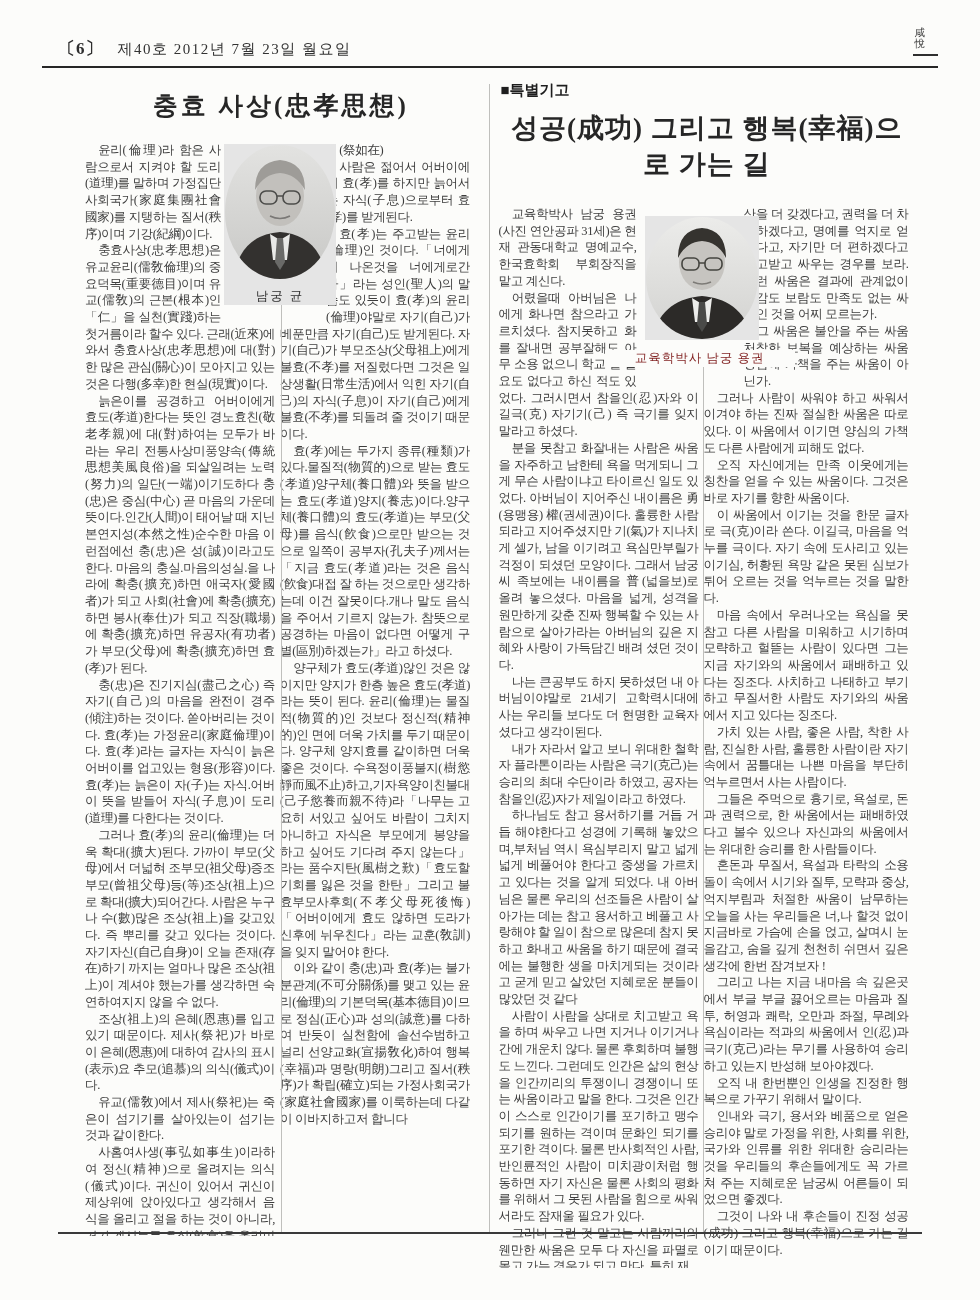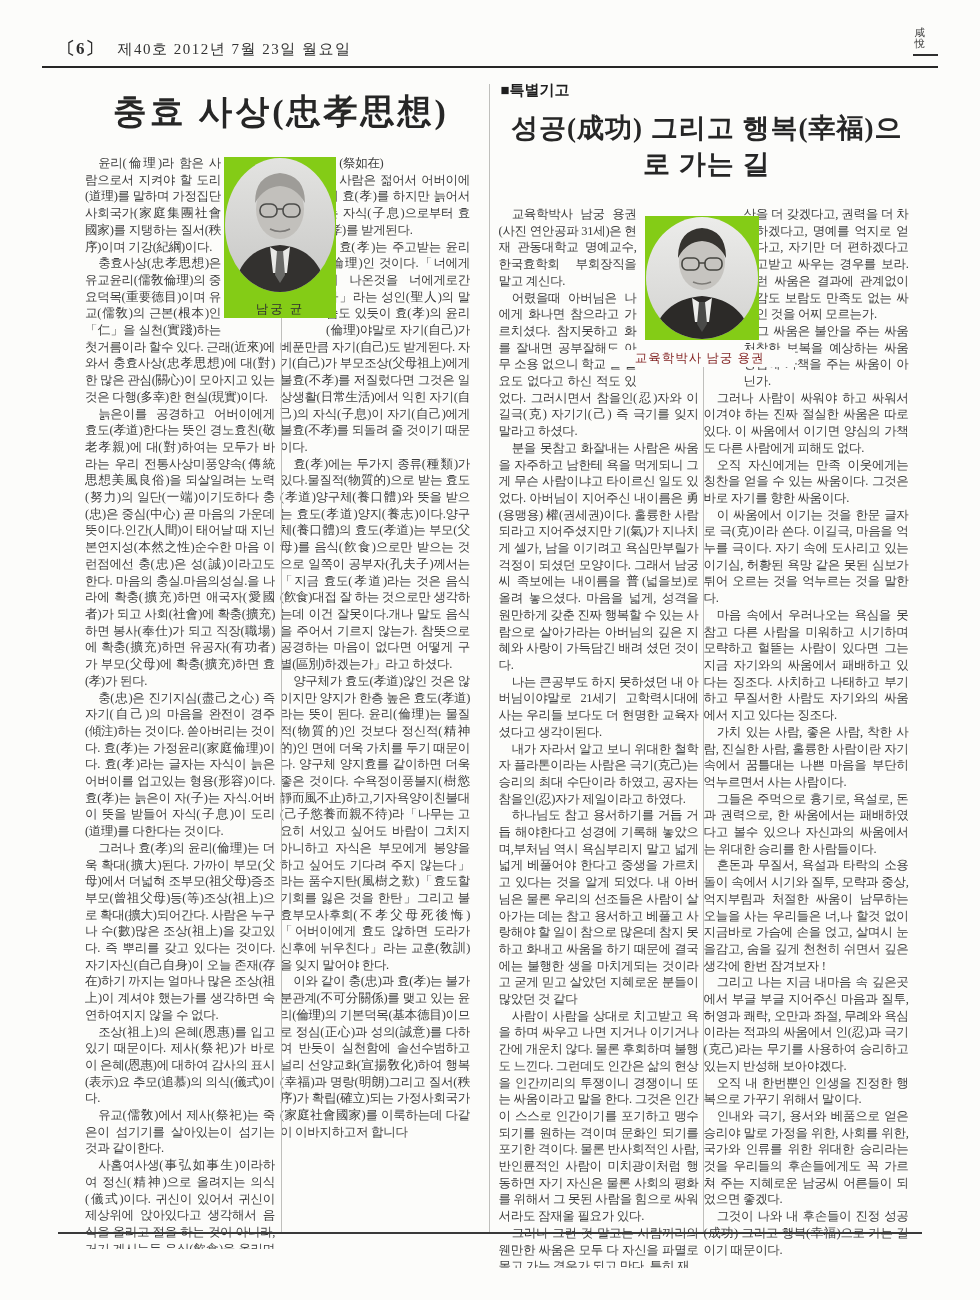--- a/index.html
+++ b/index.html
@@ -25,21 +25,21 @@
                color:#3a3a3a; margin-right:9px; }
   .mh-title { font-size:25px; font-weight:bold; letter-spacing:7px; color:#2b2b2b; }
   .header-rule { position:absolute; top:66px; left:42px; right:42px;
                  border-top:2.5px solid #262626; }
 
   
   .articles { position:absolute; top:76px; left:85px; width:830px; display:flex; }
   .art-left  { width:393px; }
   .art-right { width:418px; margin-left:22px; }
 
-  .art-left  h1 { text-align:center; font-size:34px; font-weight:bold; color:#262626;
+  .art-left  h1 { text-align:center; font-size:25px; font-weight:bold; color:#262626;
                   letter-spacing:3px; margin:13px 0 20px 0; }
   .kicker { font-size:15px; font-weight:bold; color:#1e1e1e; margin:5px 0 10px 2px;
             font-family:"Liberation Sans","DejaVu Sans",sans-serif; }
   .art-right h1 { text-align:center; font-size:27px; font-weight:bold; color:#262626;
                   letter-spacing:1px; margin:2px 0 24px 0; }
 
   .body-wrap { position:relative; overflow:hidden; }
   .art-left  .body-wrap { height:1094px; }
   .art-right .body-wrap { height:1062px; }
 
@@ -52,21 +52,21 @@
   .col p.noind { text-indent:0; }
 
   
   .sp { shape-outside:none; }
   .sp-r1 { float:right; width:54px; height:168px; }
   .sp-l2 { float:left;  width:46px; height:172px; }
   .sp-r3 { float:right; width:62px; height:170px; }
   .sp-l4 { float:left;  width:40px; height:174px; }
 
   
-  .photo { position:absolute; z-index:3; background:#84cc16; text-align:center; }
+  .photo { position:absolute; z-index:3; background:#e5e5e5; text-align:center; }
   .photo-left  { left:139px; top:2px;  width:112px; }
   .photo-right { left:146px; top:10px; width:114px; }
   .photo svg { display:block; width:100%; }
   .caption { font-size:12.5px; color:#2f2f2f; letter-spacing:2px; margin-top:6px;
              white-space:nowrap; }
   .caption-abs { position:absolute; z-index:3; left:106px; top:144px; width:190px;
                  text-align:center; font-size:12.5px; color:#7f1d1d; letter-spacing:1px;
                  white-space:nowrap; background:#fcfcfa; }
 
   
@@ -203,21 +203,21 @@
             <div class="sp sp-l4"></div>
             <p class="noind">산을 더 갖겠다고, 권력을 더 차지하겠다고, 명예를 억지로 얻겠다고, 자기만 더 편하겠다고 치고받고 싸우는 경우를 보라. 그런 싸움은 결과에 관계없이 쾌감도 보람도 만족도 없는 싸움인 것을 어찌 모르는가.</p>
             <p>그 싸움은 불안을 주는 싸움 처참한 보복을 예상하는 싸움 양심에 가책을 주는 싸움이 아닌가.</p>
             <p>그러나 사람이 싸워야 하고 싸워서 이겨야 하는 진짜 절실한 싸움은 따로 있다. 이 싸움에서 이기면 양심의 가책도 다른 사람에게 피해도 없다.</p>
             <p>오직 자신에게는 만족 이웃에게는 칭찬을 얻을 수 있는 싸움이다. 그것은 바로 자기를 향한 싸움이다.</p>
             <p>이 싸움에서 이기는 것을 한문 글자로 극(克)이라 쓴다. 이길극, 마음을 억누를 극이다. 자기 속에 도사리고 있는 이기심, 허황된 욕망 같은 못된 심보가 튀어 오르는 것을 억누르는 것을 말한다.</p>
             <p>마음 속에서 우러나오는 욕심을 못참고 다른 사람을 미워하고 시기하며 모략하고 헐뜯는 사람이 있다면 그는 지금 자기와의 싸움에서 패배하고 있다는 징조다. 사치하고 나태하고 부기하고 무질서한 사람도 자기와의 싸움에서 지고 있다는 징조다.</p>
             <p>가치 있는 사람, 좋은 사람, 착한 사람, 진실한 사람, 훌륭한 사람이란 자기 속에서 꿈틀대는 나쁜 마음을 부단히 억누르면서 사는 사람이다.</p>
             <p>그들은 주먹으로 흉기로, 욕설로, 돈과 권력으로, 한 싸움에서는 패배하였다고 볼수 있으나 자신과의 싸움에서는 위대한 승리를 한 사람들이다.</p>
             <p>혼돈과 무질서, 욕설과 타락의 소용돌이 속에서 시기와 질투, 모략과 중상, 억지부림과 처절한 싸움이 남무하는 오늘을 사는 우리들은 너,나 할것 없이 지금바로 가슴에 손을 얹고, 살며시 눈을감고, 숨을 깊게 천천히 쉬면서 깊은 생각에 한번 잠겨보자 !</p>
-            <p>그리고 나는 지금 내마음 속 깊은곳에서 부글 부글 지어주신 마음과 질투, 허영과 쾌락, 오만과 좌절, 무례와 욕심이라는 적과의 싸움에서 인(忍)과 극기(克己)라는 무기를 사용하여 승리하고 있는지 반성해 보아야겠다.</p>
+            <p>그리고 나는 지금 내마음 속 깊은곳에서 부글 부글 끓어오르는 마음과 질투, 허영과 쾌락, 오만과 좌절, 무례와 욕심이라는 적과의 싸움에서 인(忍)과 극기(克己)라는 무기를 사용하여 승리하고 있는지 반성해 보아야겠다.</p>
             <p>오직 내 한번뿐인 인생을 진정한 행복으로 가꾸기 위해서 말이다.</p>
             <p>인내와 극기, 용서와 베품으로 얻은 승리야 말로 가정을 위한, 사회를 위한, 국가와 인류를 위한 위대한 승리라는 것을 우리들의 후손들에게도 꼭 가르쳐 주는 지혜로운 남궁씨 어른들이 되었으면 좋겠다.</p>
             <p>그것이 나와 내 후손들이 진정 성공(成功) 그리고 행복(幸福)으로 가는 길 이기 때문이다.</p>
           </div>
         </div>
       </div>
     </section>
   </div>
 
   <div class="vrule vr-1"></div>

